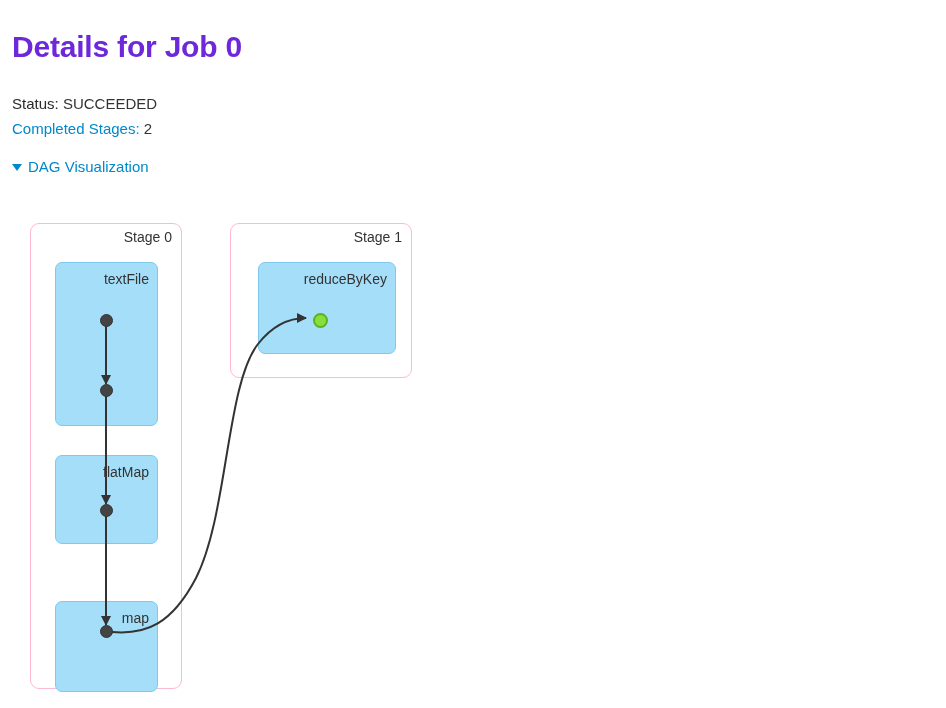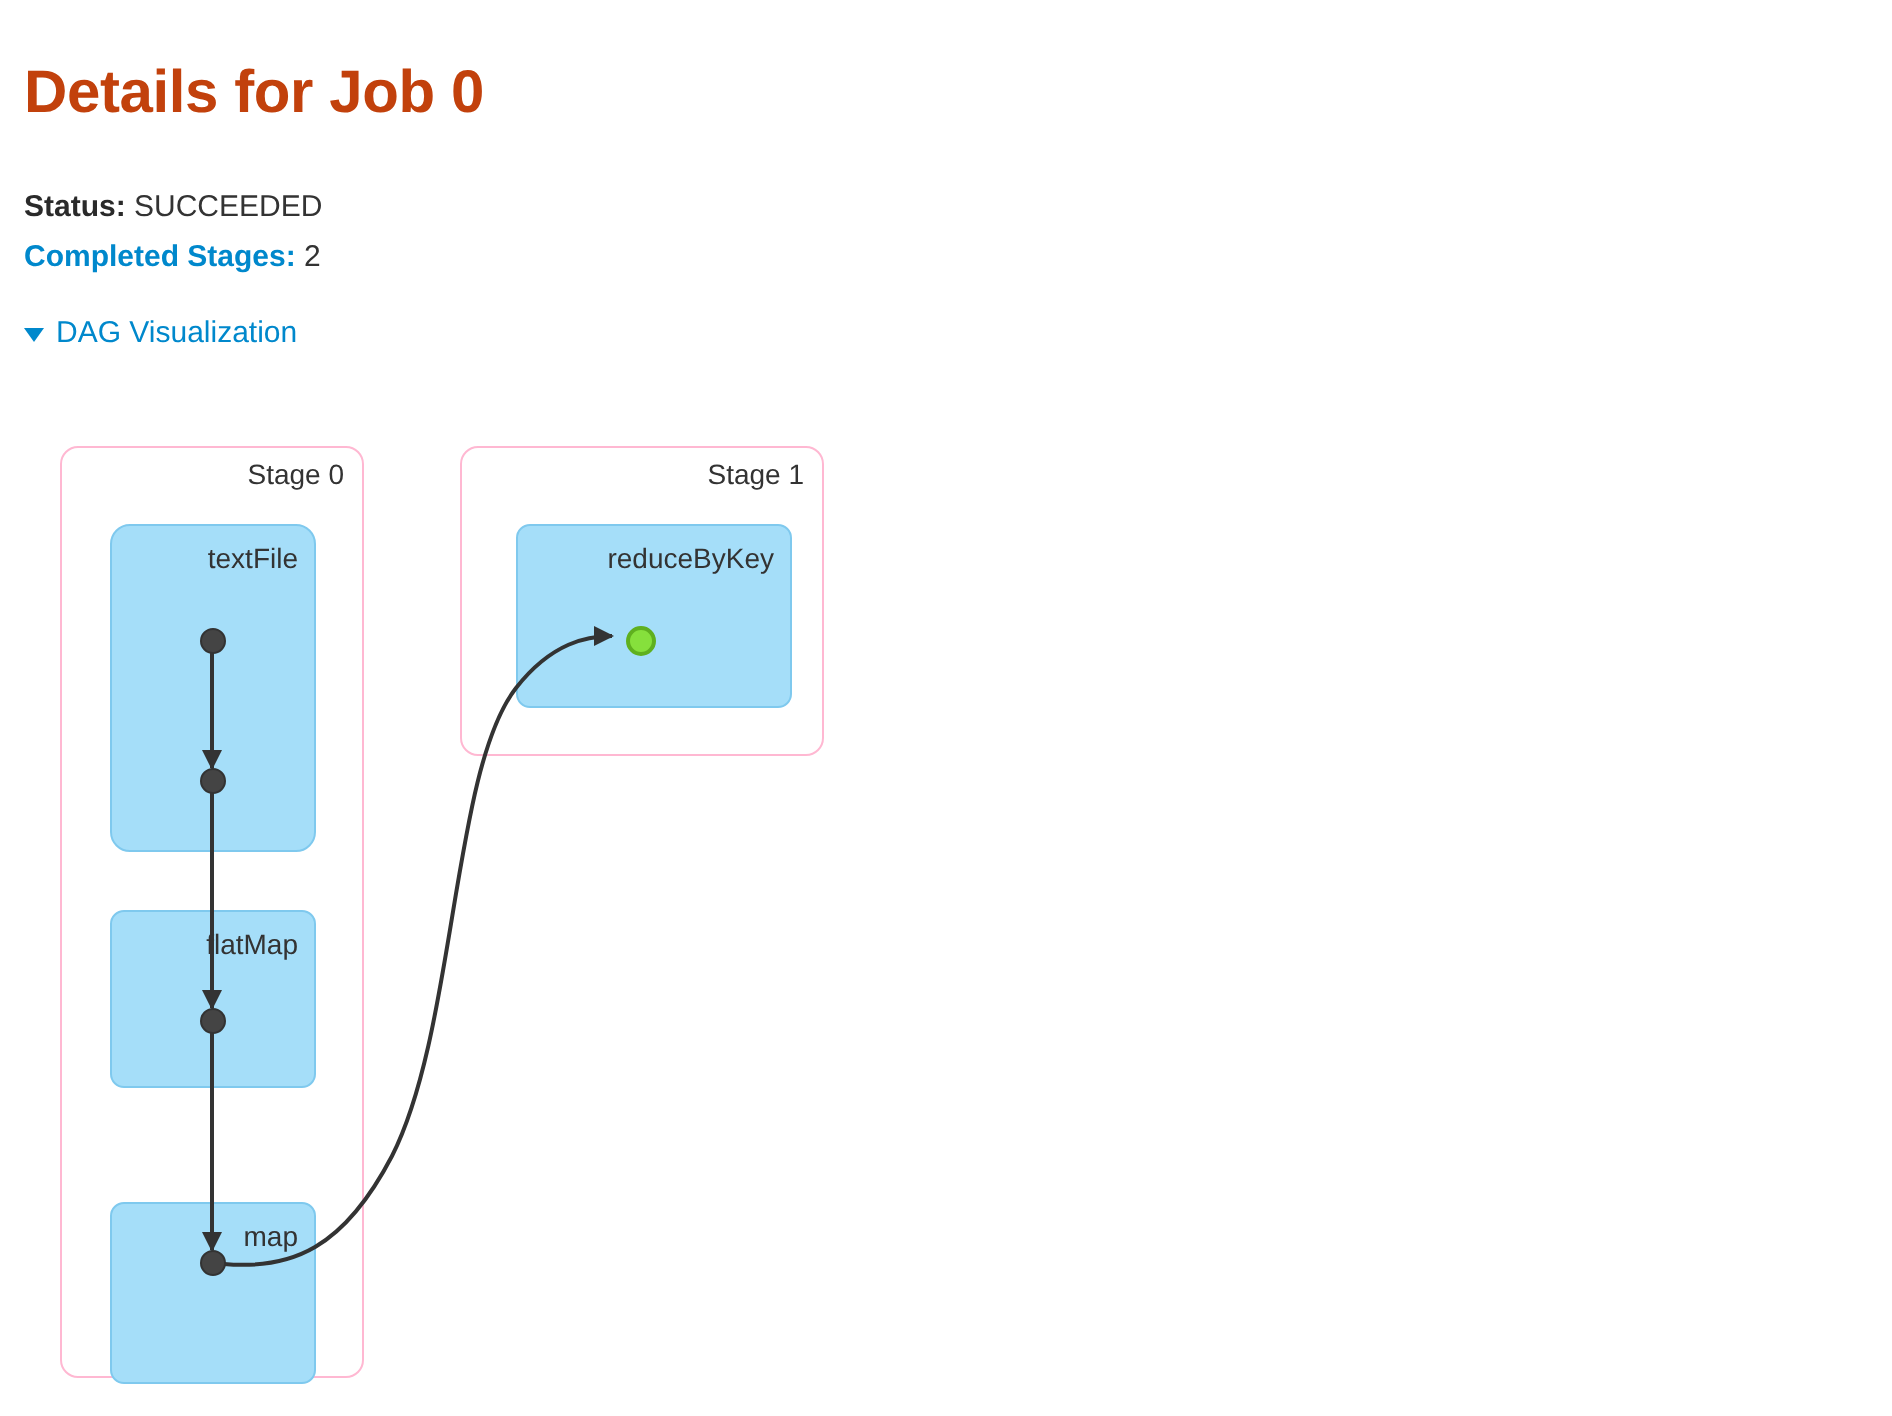--- a/index.html
+++ b/index.html
@@ -19,37 +19,37 @@
   
   .page {
     padding: 0;
   }
   .page-title {
     position: absolute;
     left: 12px;
     top: 29px;
     font-size: 30px;
     font-weight: bold;
-    color: #c2410c;
+    color: #6d28d9;
     letter-spacing: -0.2px;
     line-height: 36px;
     white-space: nowrap;
   }
   .meta-list {
     position: absolute;
     left: 12px;
     top: 91px;
     font-size: 15px;
     line-height: 25px;
   }
   .meta-row {
     white-space: nowrap;
   }
   .meta-label {
-    font-weight: bold;
+    font-weight: normal;
     color: #2a2a2a;
   }
   .meta-label.link {
     color: #0088cc;
   }
   .meta-value {
     color: #333333;
     font-weight: normal;
   }
 
@@ -177,21 +177,21 @@
       <span class="toggle-label">DAG Visualization</span>
     </div>
   </div>
 
   <div id="dag-canvas">
 
     <div class="stage-box" style="left:30px; top:13px; width:152px; height:466px;">
       <div class="stage-label">Stage 0</div>
     </div>
 
-    <div class="rdd-node" style="left:55px; top:52px; width:103px; height:164px;border-radius:10px;">
+    <div class="rdd-node" style="left:55px; top:52px; width:103px; height:164px;">
       <div class="rdd-label">textFile</div>
     </div>
 
     <div class="rdd-node" style="left:55px; top:245px; width:103px; height:89px;">
       <div class="rdd-label">flatMap</div>
     </div>
 
     <div class="rdd-node" style="left:55px; top:363px; width:103px; height:91px;margin-top:28px;">
       <div class="rdd-label">map</div>
     </div>

